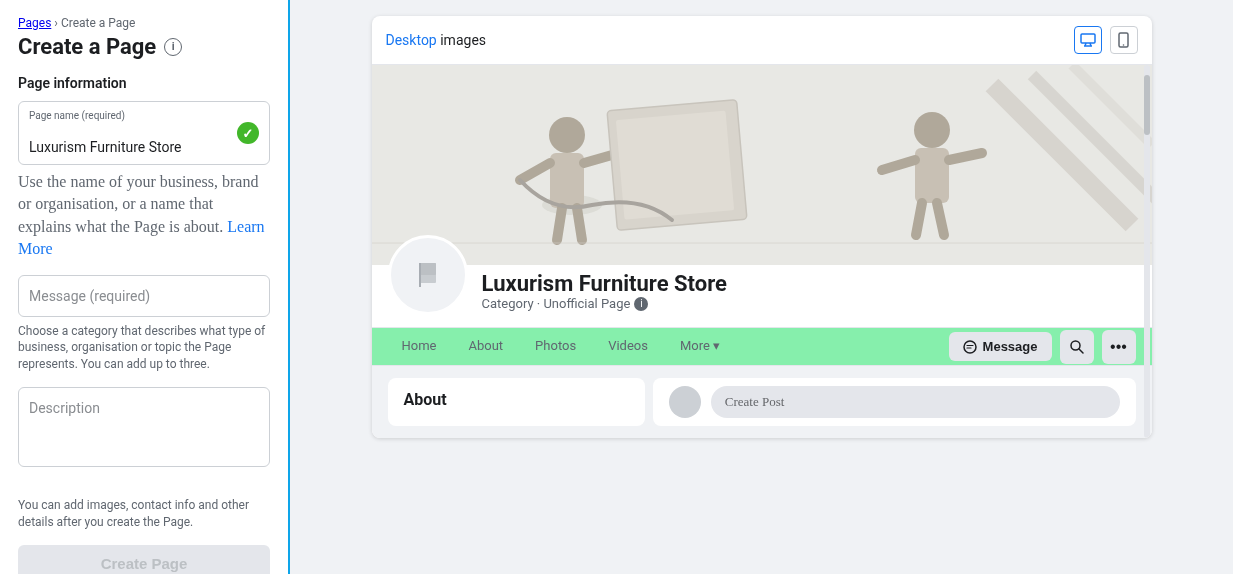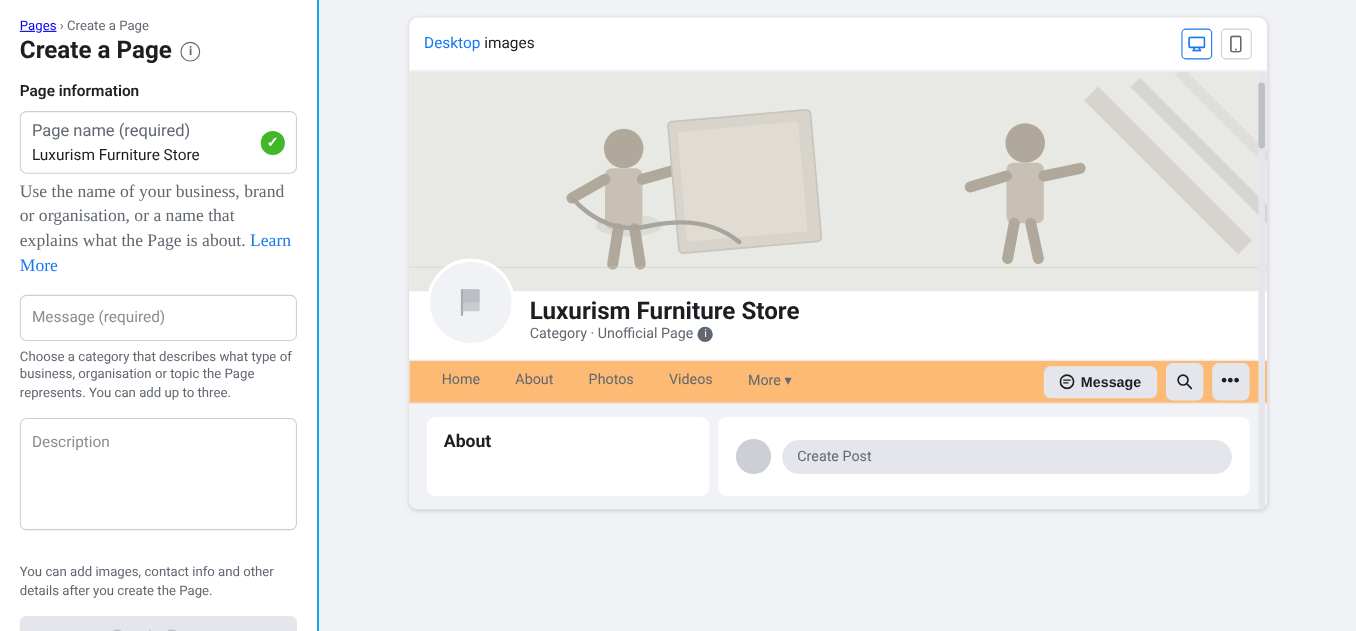--- a/index.html
+++ b/index.html
@@ -62,24 +62,24 @@
     }
 
     .input-wrapper {
       position: relative;
       border: 1.5px solid #ccd0d5;
       border-radius: 6px;
       padding: 8px 36px 8px 10px;
       margin-bottom: 6px;
     }
     .input-wrapper .input-label {
-      font-size: 15px;
+      font-size: 10px;
       color: #606770;
       display: block;
-      margin-bottom: 2px;
+      margin-bottom: 16px;
     }
     .input-wrapper .input-value {
       font-size: 14px;
       color: #1c1e21;
     }
     .check-icon {
       position: absolute;
       right: 10px;
       top: 50%;
       transform: translateY(-50%);
@@ -123,21 +123,21 @@
       font-size: 12px;
       color: #606770;
       margin-bottom: 14px;
       line-height: 1.4;
     }
 
     .description-box {
       border: 1.5px solid #ccd0d5;
       border-radius: 6px;
       padding: 10px;
-      height: 102px;
+      height: 80px;
       margin-bottom: 6px;
     }
     .description-placeholder {
       font-size: 14px;
       color: #8a8d91;
     }
 
     .bottom-helper {
       font-size: 12px;
       color: #606770;
@@ -345,25 +345,26 @@
       min-width: 120px;
     }
     .about-title {
       font-size: 16px;
       font-weight: 700;
       color: #1c1e21;
     }
     .create-post-box {
       background: #fff;
       border-radius: 8px;
-      padding: 20px 16px;
+      padding: 8px 16px;
       flex: 2;
       display: flex;
       align-items: center;
       gap: 10px;
+      font-family: Liberation Serif, serif;
     }
     .cp-avatar {
       width: 32px;
       height: 32px;
       border-radius: 50%;
       background: #ccd0d5;
       flex-shrink: 0;
     }
     .cp-btn {
       flex: 1;
@@ -526,21 +527,21 @@
         </div>
         <div class="profile-info">
           <div class="profile-name">Luxurism Furniture Store</div>
           <div class="profile-sub">
             <span>Category · Unofficial Page</span>
             <span class="info-dot">i</span>
           </div>
         </div>
       </div>
 
-      <div class="page-nav" style="background:#fdba74;">
+      <div class="page-nav" style="background:#86efac;">
         <div class="nav-tabs">
           <div class="nav-tab">Home</div>
           <div class="nav-tab">About</div>
           <div class="nav-tab">Photos</div>
           <div class="nav-tab">Videos</div>
           <div class="nav-tab more-dropdown">More ▾</div>
         </div>
         <div class="nav-actions">
           <button class="msg-btn">
             <svg width="14" height="14" viewBox="0 0 14 14" fill="none">

